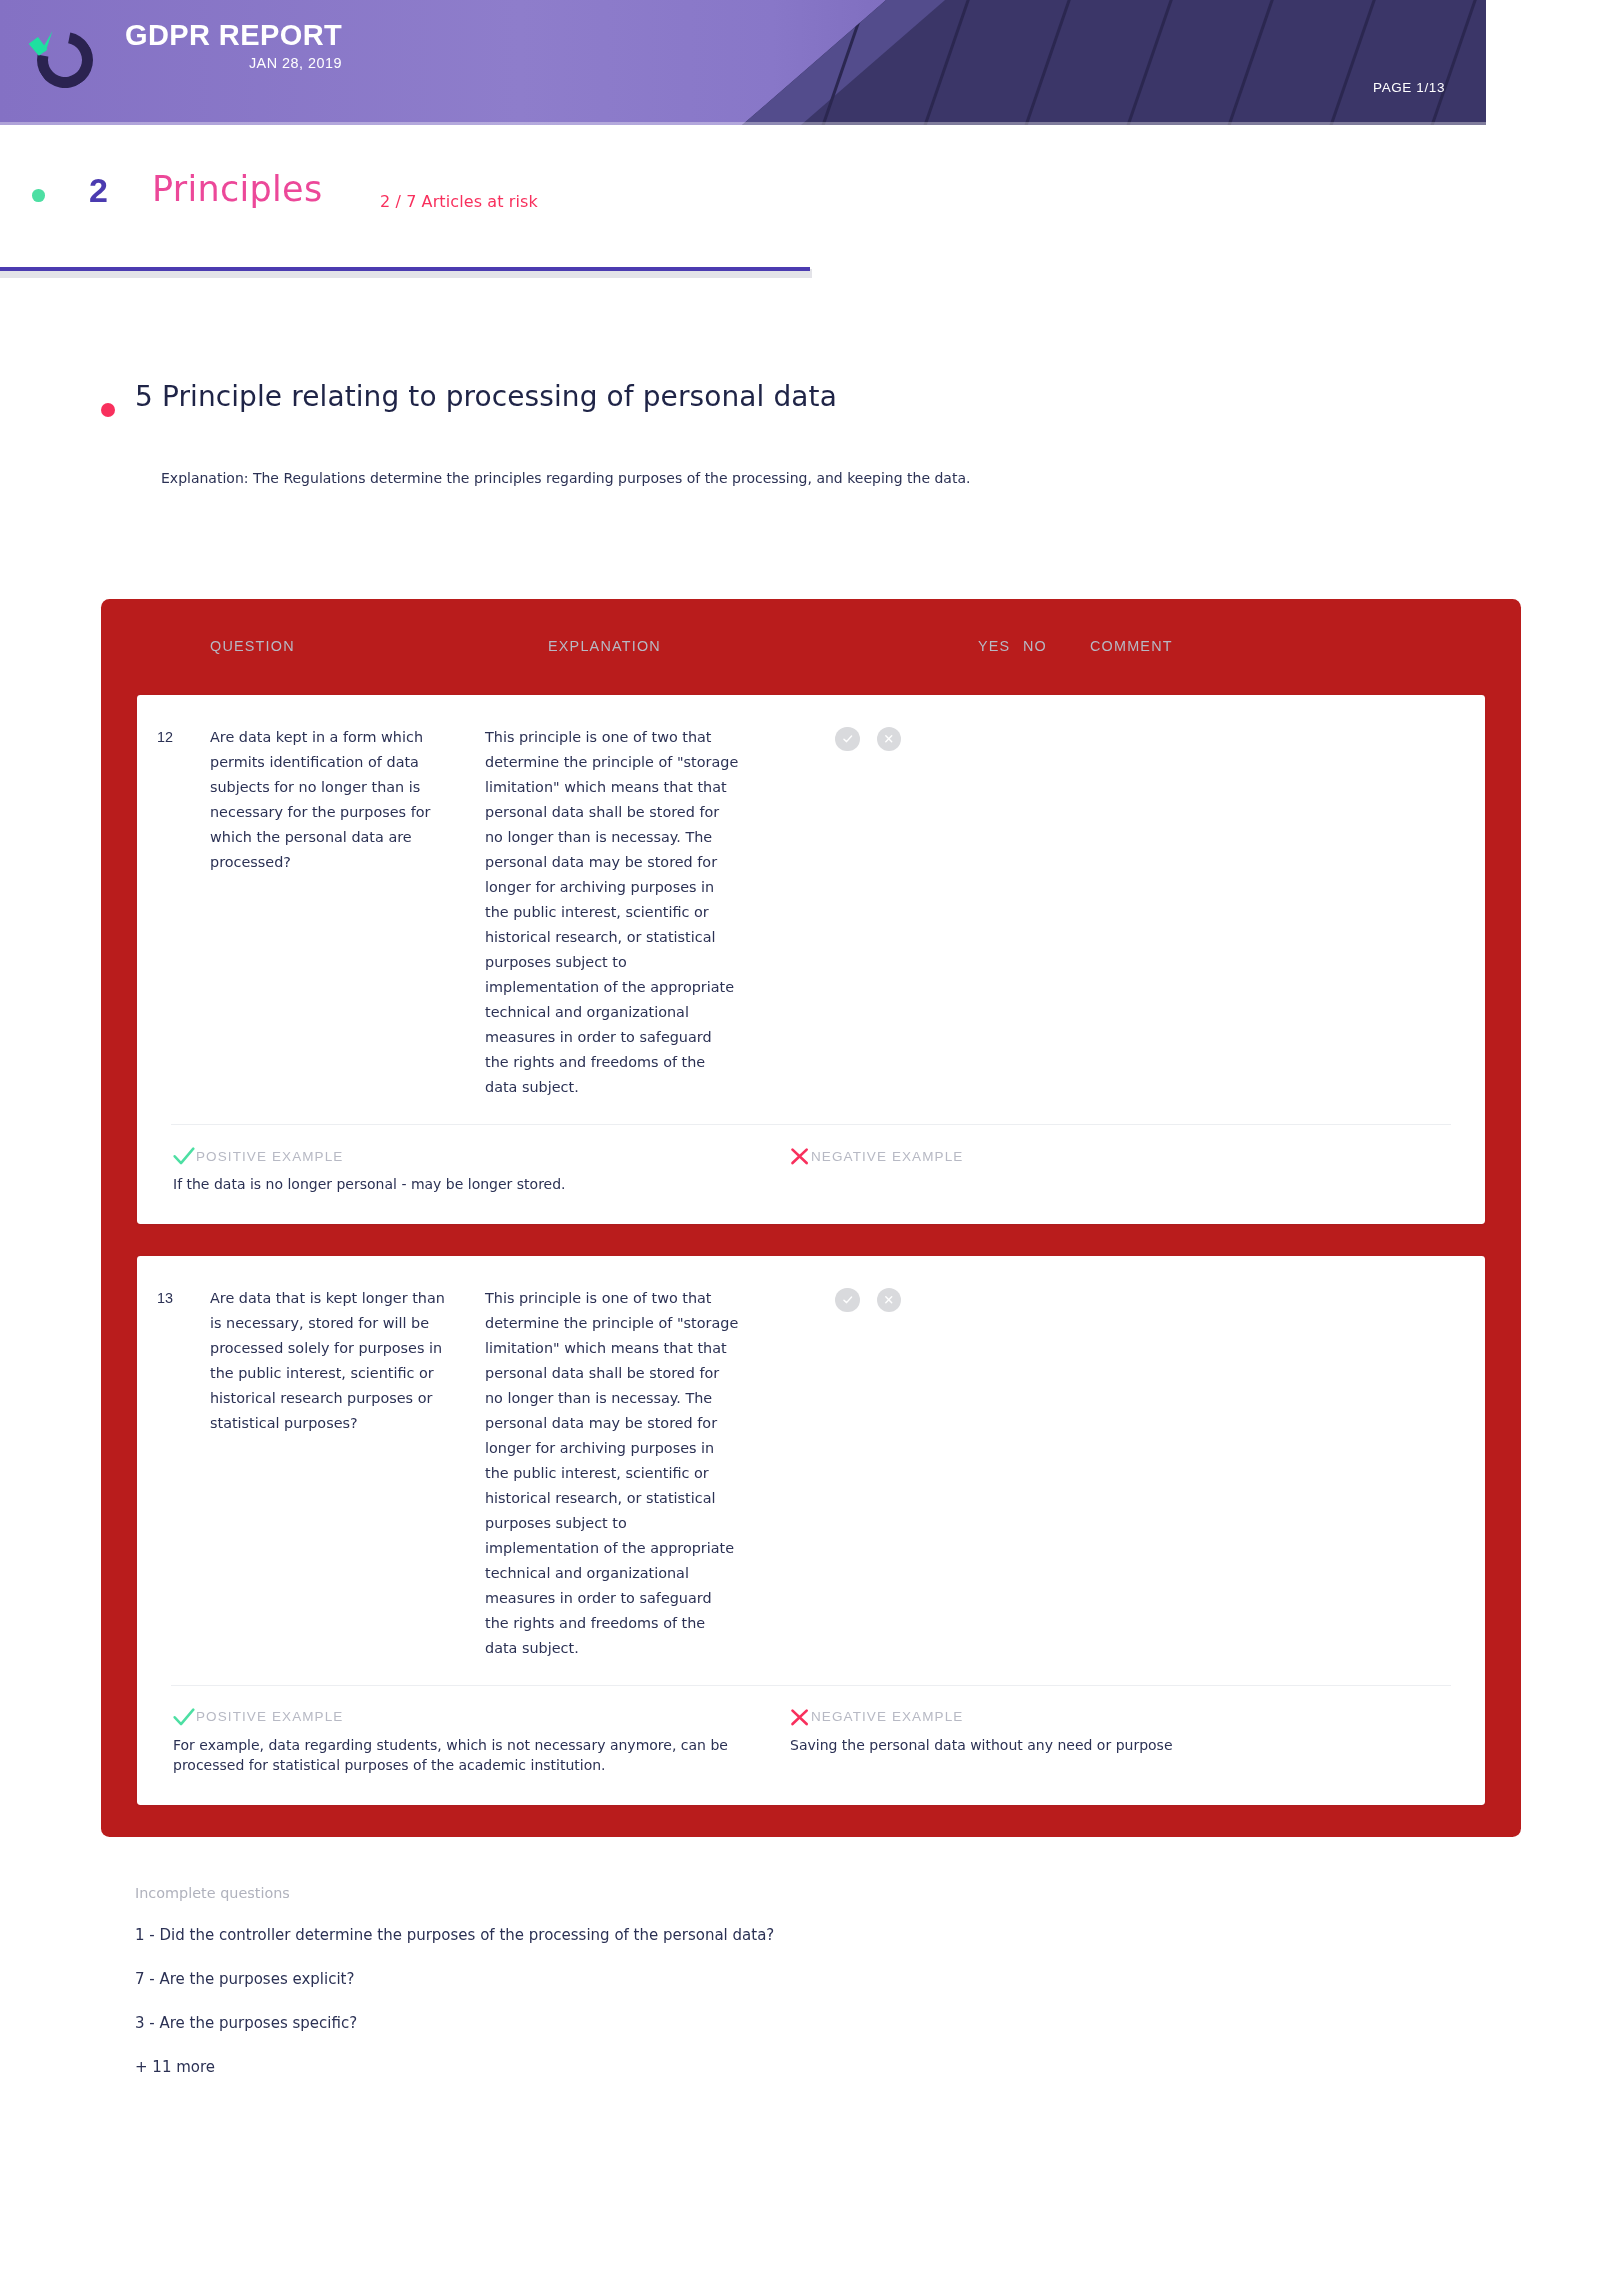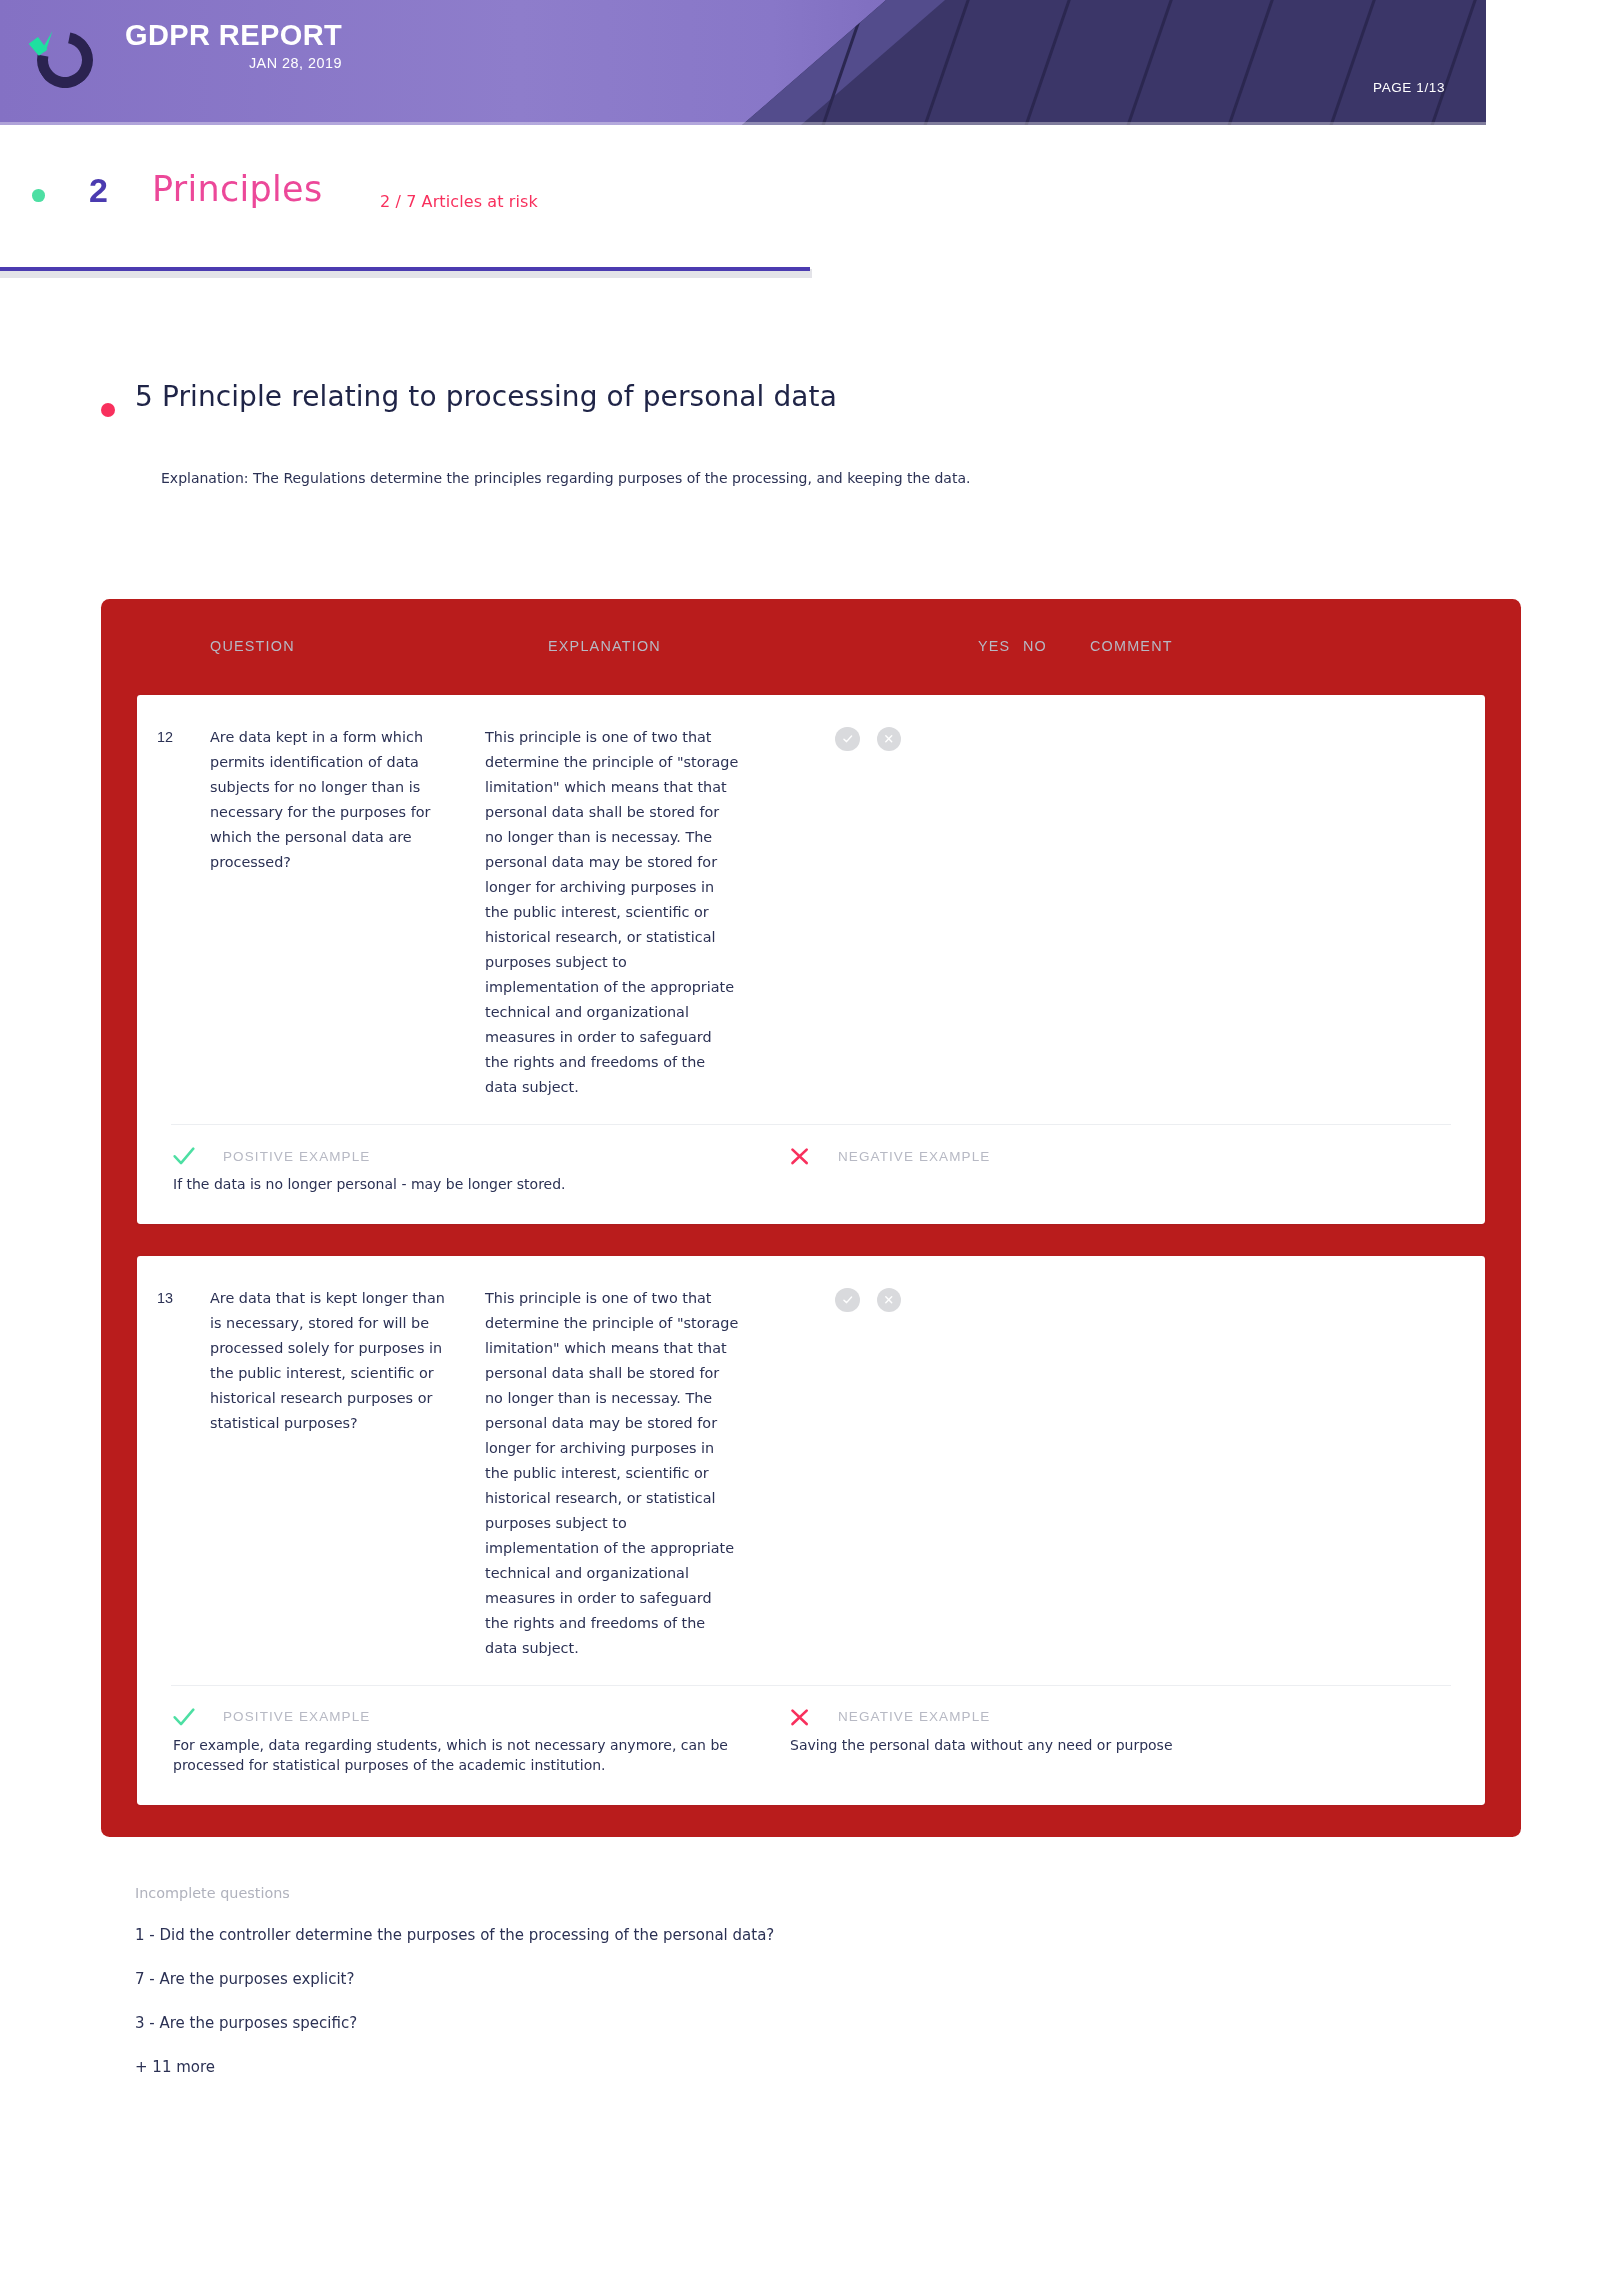--- a/index.html
+++ b/index.html
@@ -301,21 +301,21 @@
   }
   .example {
     padding-left: 36px;
   }
   .ex-positive { width: 617px; }
   .ex-negative { width: 676px; }
 
   .ex-head {
     display: flex;
     align-items: center;
-    gap: 28px;
+    gap: 1px;
     margin-bottom: 8.5px;
   }
   .ex-label {
     font-size: 13.5px;
     color: #b7b9c4;
     letter-spacing: 1.1px;
     font-family: "Liberation Sans", sans-serif;
   }
   .ex-text {
     font-size: 14px;

